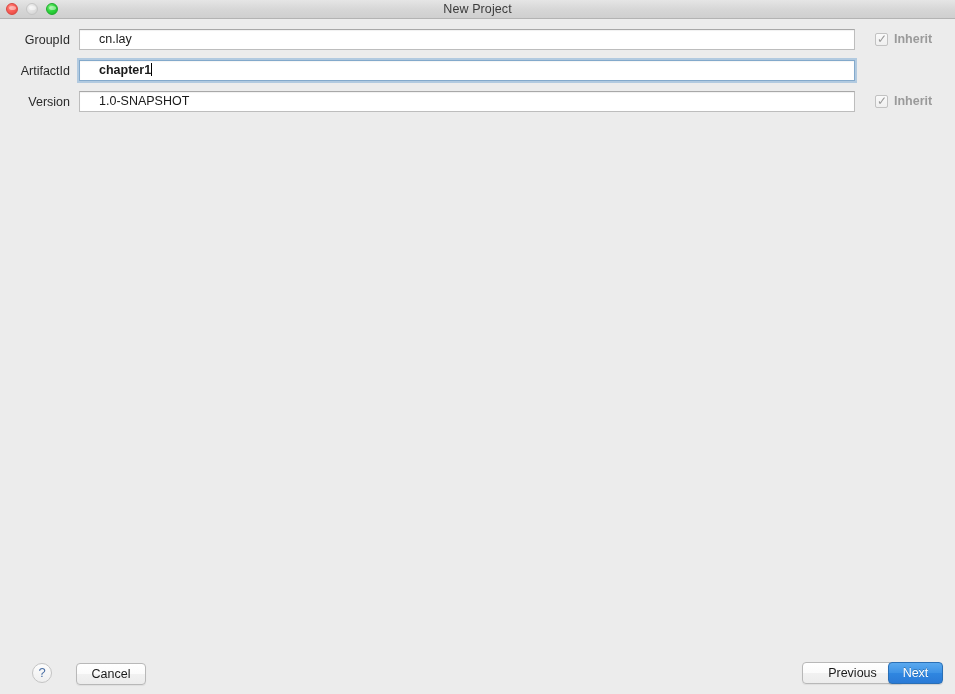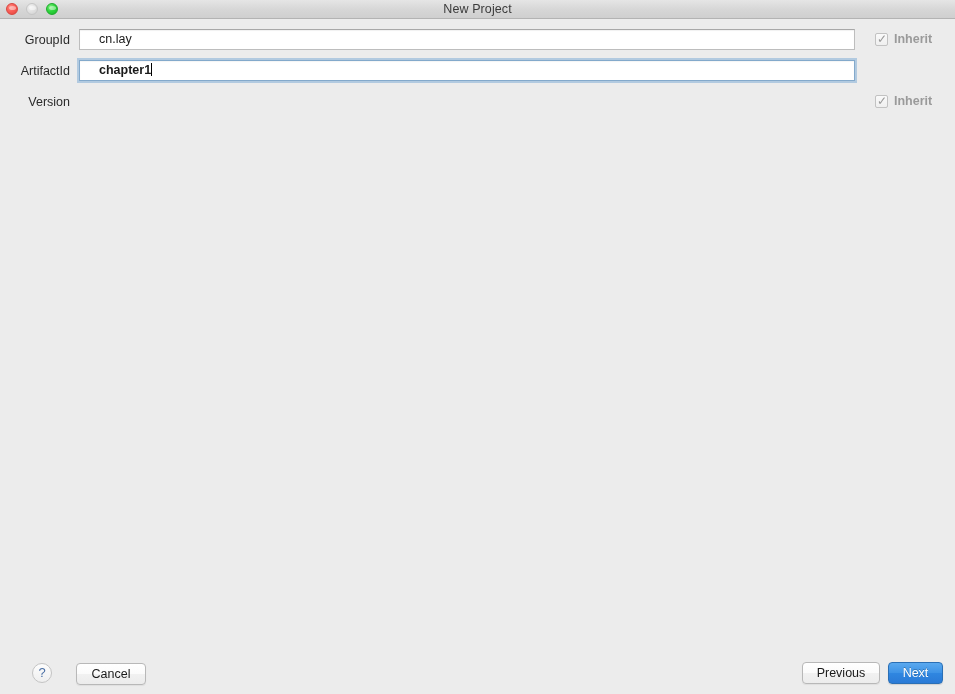--- a/index.html
+++ b/index.html
@@ -213,21 +213,21 @@
   }
   .btn-cancel {
     left: 76px;
     top: 644px;
     width: 70px;
     text-align: center;
   }
   .btn-previous {
     left: 802px;
     top: 643px;
-    width: 78px;
+    width: 101px;
     text-align: center;
   }
   .btn-next {
     left: 888px;
     top: 643px;
     width: 55px;
     border: 1px solid #2a6fb5;
     background: linear-gradient(to bottom, #5aa9ef 0%, #3e93e6 48%, #2f86e0 52%, #2a7ad6 100%);
     color: #ffffff;
     text-shadow: 0 -1px 0 rgba(0,0,0,0.25);
@@ -261,20 +261,21 @@
       </div>
     </div>
 
     <div class="form-row row-artifact">
       <div class="field-label">ArtifactId</div>
       <div class="text-field focused"><span>chapter1</span><span class="caret"></span></div>
     </div>
 
     <div class="form-row row-version">
       <div class="field-label">Version</div>
+      <div class="text-field" title="1.0-SNAPSHOT">1.0-SNAPSHOT</div>
       <div class="inherit-group">
         <div class="checkbox">
           <span class="check">✓</span>
         </div>
         <span class="inherit-label">Inherit</span>
       </div>
     </div>
 
     <div class="help-button">?</div>
     <div class="btn btn-cancel">Cancel</div>

